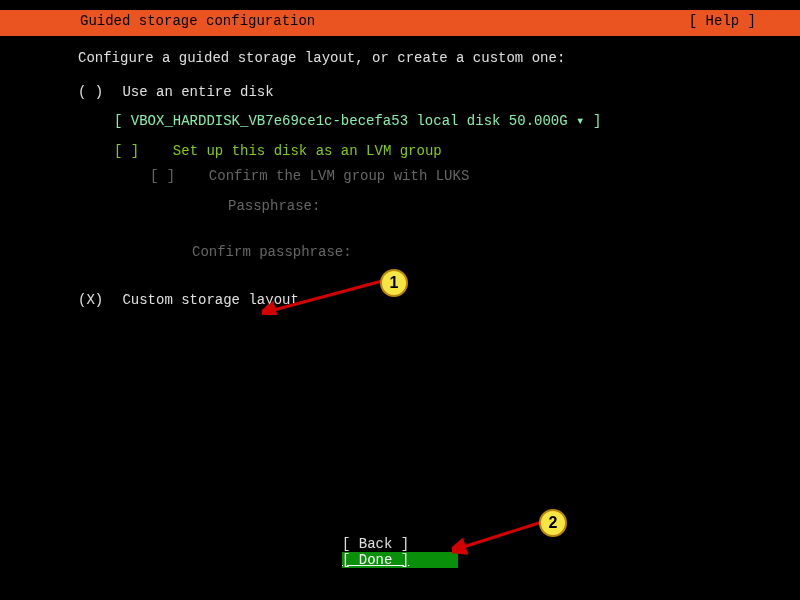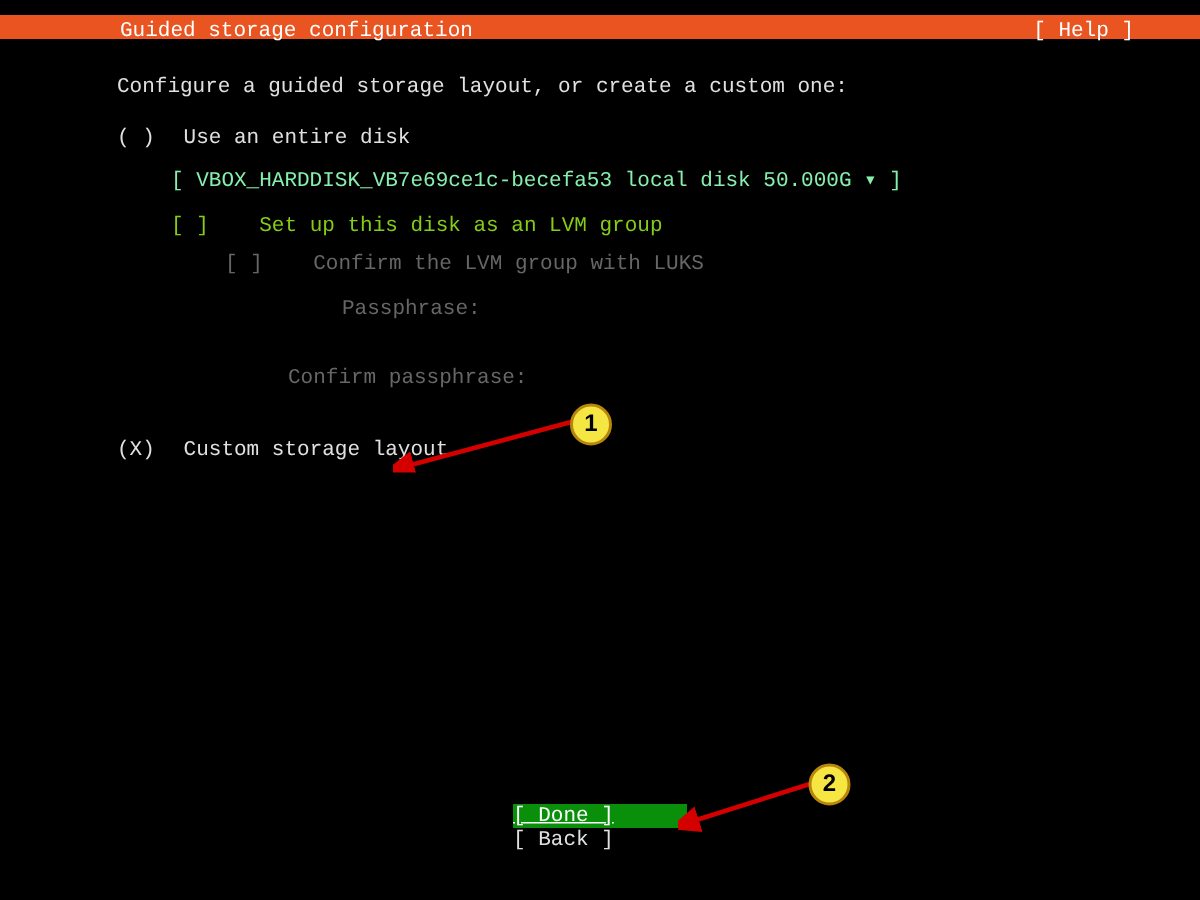--- a/index.html
+++ b/index.html
@@ -8,29 +8,29 @@
       height: 600px;
       background: #000;
       font-family: 'Courier New', monospace;
       font-size: 14px;
       color: #e0e0e0;
       overflow: hidden;
       position: relative;
     }
     .header {
       background: #e95420;
-      color: #ffffff;
+      color: #000000;
       padding: 3px 10px;
       display: flex;
       justify-content: space-between;
       position: absolute;
       top: 10px;
       left: 0;
       right: 0;
-      height: 16px;
+      height: 26px;
       line-height: 16px;
       text-align: right;
     }
     .header-title { padding-left: 70px; }
     .header-help { padding-right: 34px; }
     .content {
       position: absolute;
       top: 50px;
       left: 78px;
       right: 40px;
@@ -143,22 +143,22 @@
     <span>Confirm passphrase:</span>
   </div>
 
   <div class="radio-row custom-row">
     <span class="radio-mark">(X)</span>
     <span>Custom storage layout</span>
   </div>
 </div>
 
 <div class="footer">
+  <div><span class="btn-back">[ Back       ]</span></div>
   <div><span class="btn-done">[ Done       ]</span></div>
-  <div><span class="btn-back">[ Back       ]</span></div>
 </div>
 
 <svg class="arrow" style="top:275px; left:262px;" width="130" height="40">
   <defs>
     <marker id="ah1" markerWidth="10" markerHeight="10" refX="2" refY="3" orient="auto">
       <polygon points="0 0, 7 3, 0 6" fill="#d40000"></polygon>
     </marker>
   </defs>
   <line x1="120" y1="6" x2="8" y2="36" stroke="#d40000" stroke-width="3" marker-end="url(#ah1)"></line>
 </svg>

